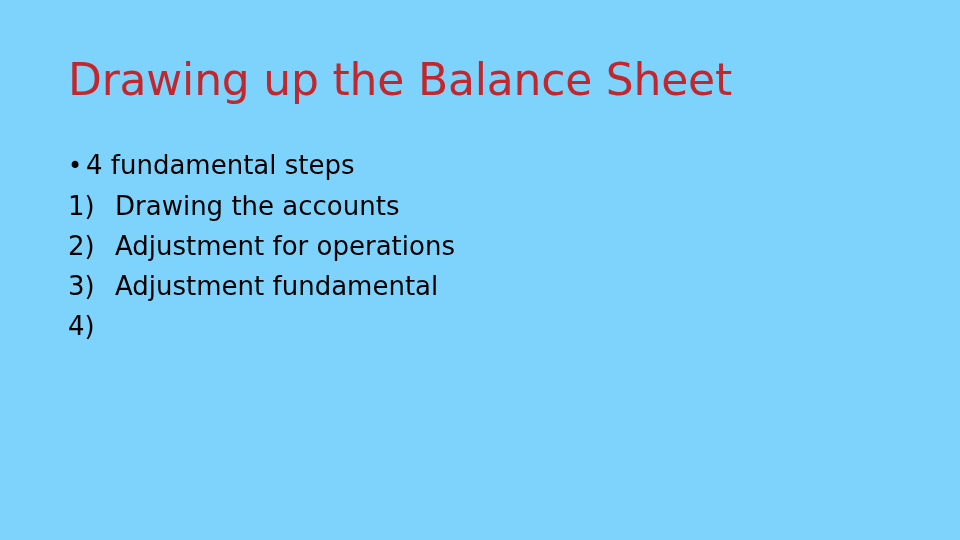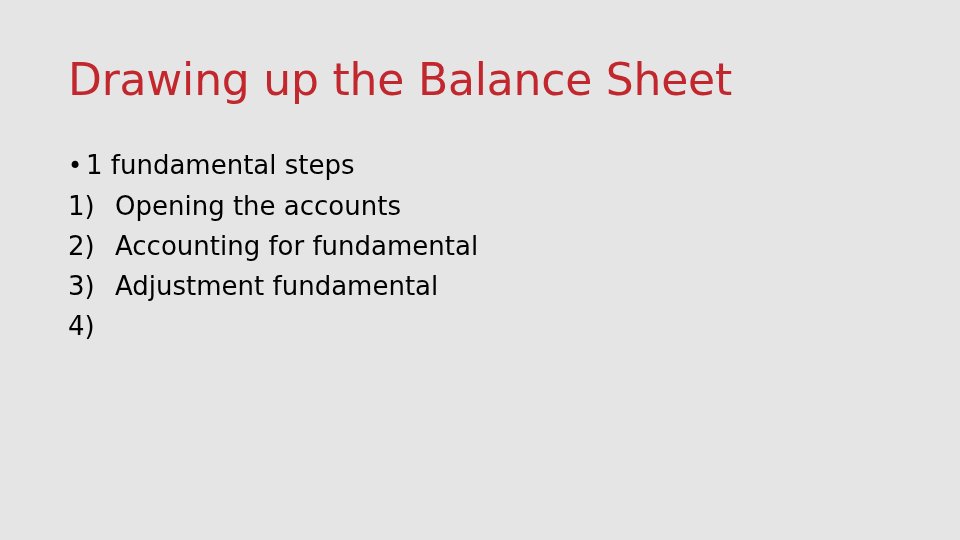--- a/index.html
+++ b/index.html
@@ -11,21 +11,21 @@
     height: 540px;
     background: #ffffff;
     font-family: "DejaVu Sans", sans-serif;
     overflow: hidden;
   }
 
   .slide {
     position: relative;
     width: 960px;
     height: 540px;
-    background: #e5e5e5;
+    background: #7dd3fc;
     box-sizing: border-box;
   }
 
   .slide-title {
     position: absolute;
     left: 68px;
     top: 55px;
     width: 824px;
     font-family: "DejaVu Sans", sans-serif;
     font-size: 44px;
@@ -95,31 +95,31 @@
 <body>
 
 <div class="slide">
 
   <div class="slide-title">Drawing up the Balance Sheet</div>
 
   <div class="body-block">
 
     <div class="bullet-line">
       <span class="bullet-marker">•</span>
-      <span class="bullet-text">1 fundamental steps</span>
+      <span class="bullet-text">4 fundamental steps</span>
     </div>
 
     <div class="numbered-line">
       <span class="num-marker">1)</span>
-      <span class="num-text">Opening the accounts</span>
+      <span class="num-text">Drawing the accounts</span>
     </div>
 
     <div class="numbered-line">
       <span class="num-marker">2)</span>
-      <span class="num-text">Accounting for fundamental</span>
+      <span class="num-text">Adjustment for operations</span>
     </div>
 
     <div class="numbered-line">
       <span class="num-marker">3)</span>
       <span class="num-text">Adjustment fundamental</span>
     </div>
 
     <div class="numbered-line">
       <span class="num-marker">4)</span>
     </div>

